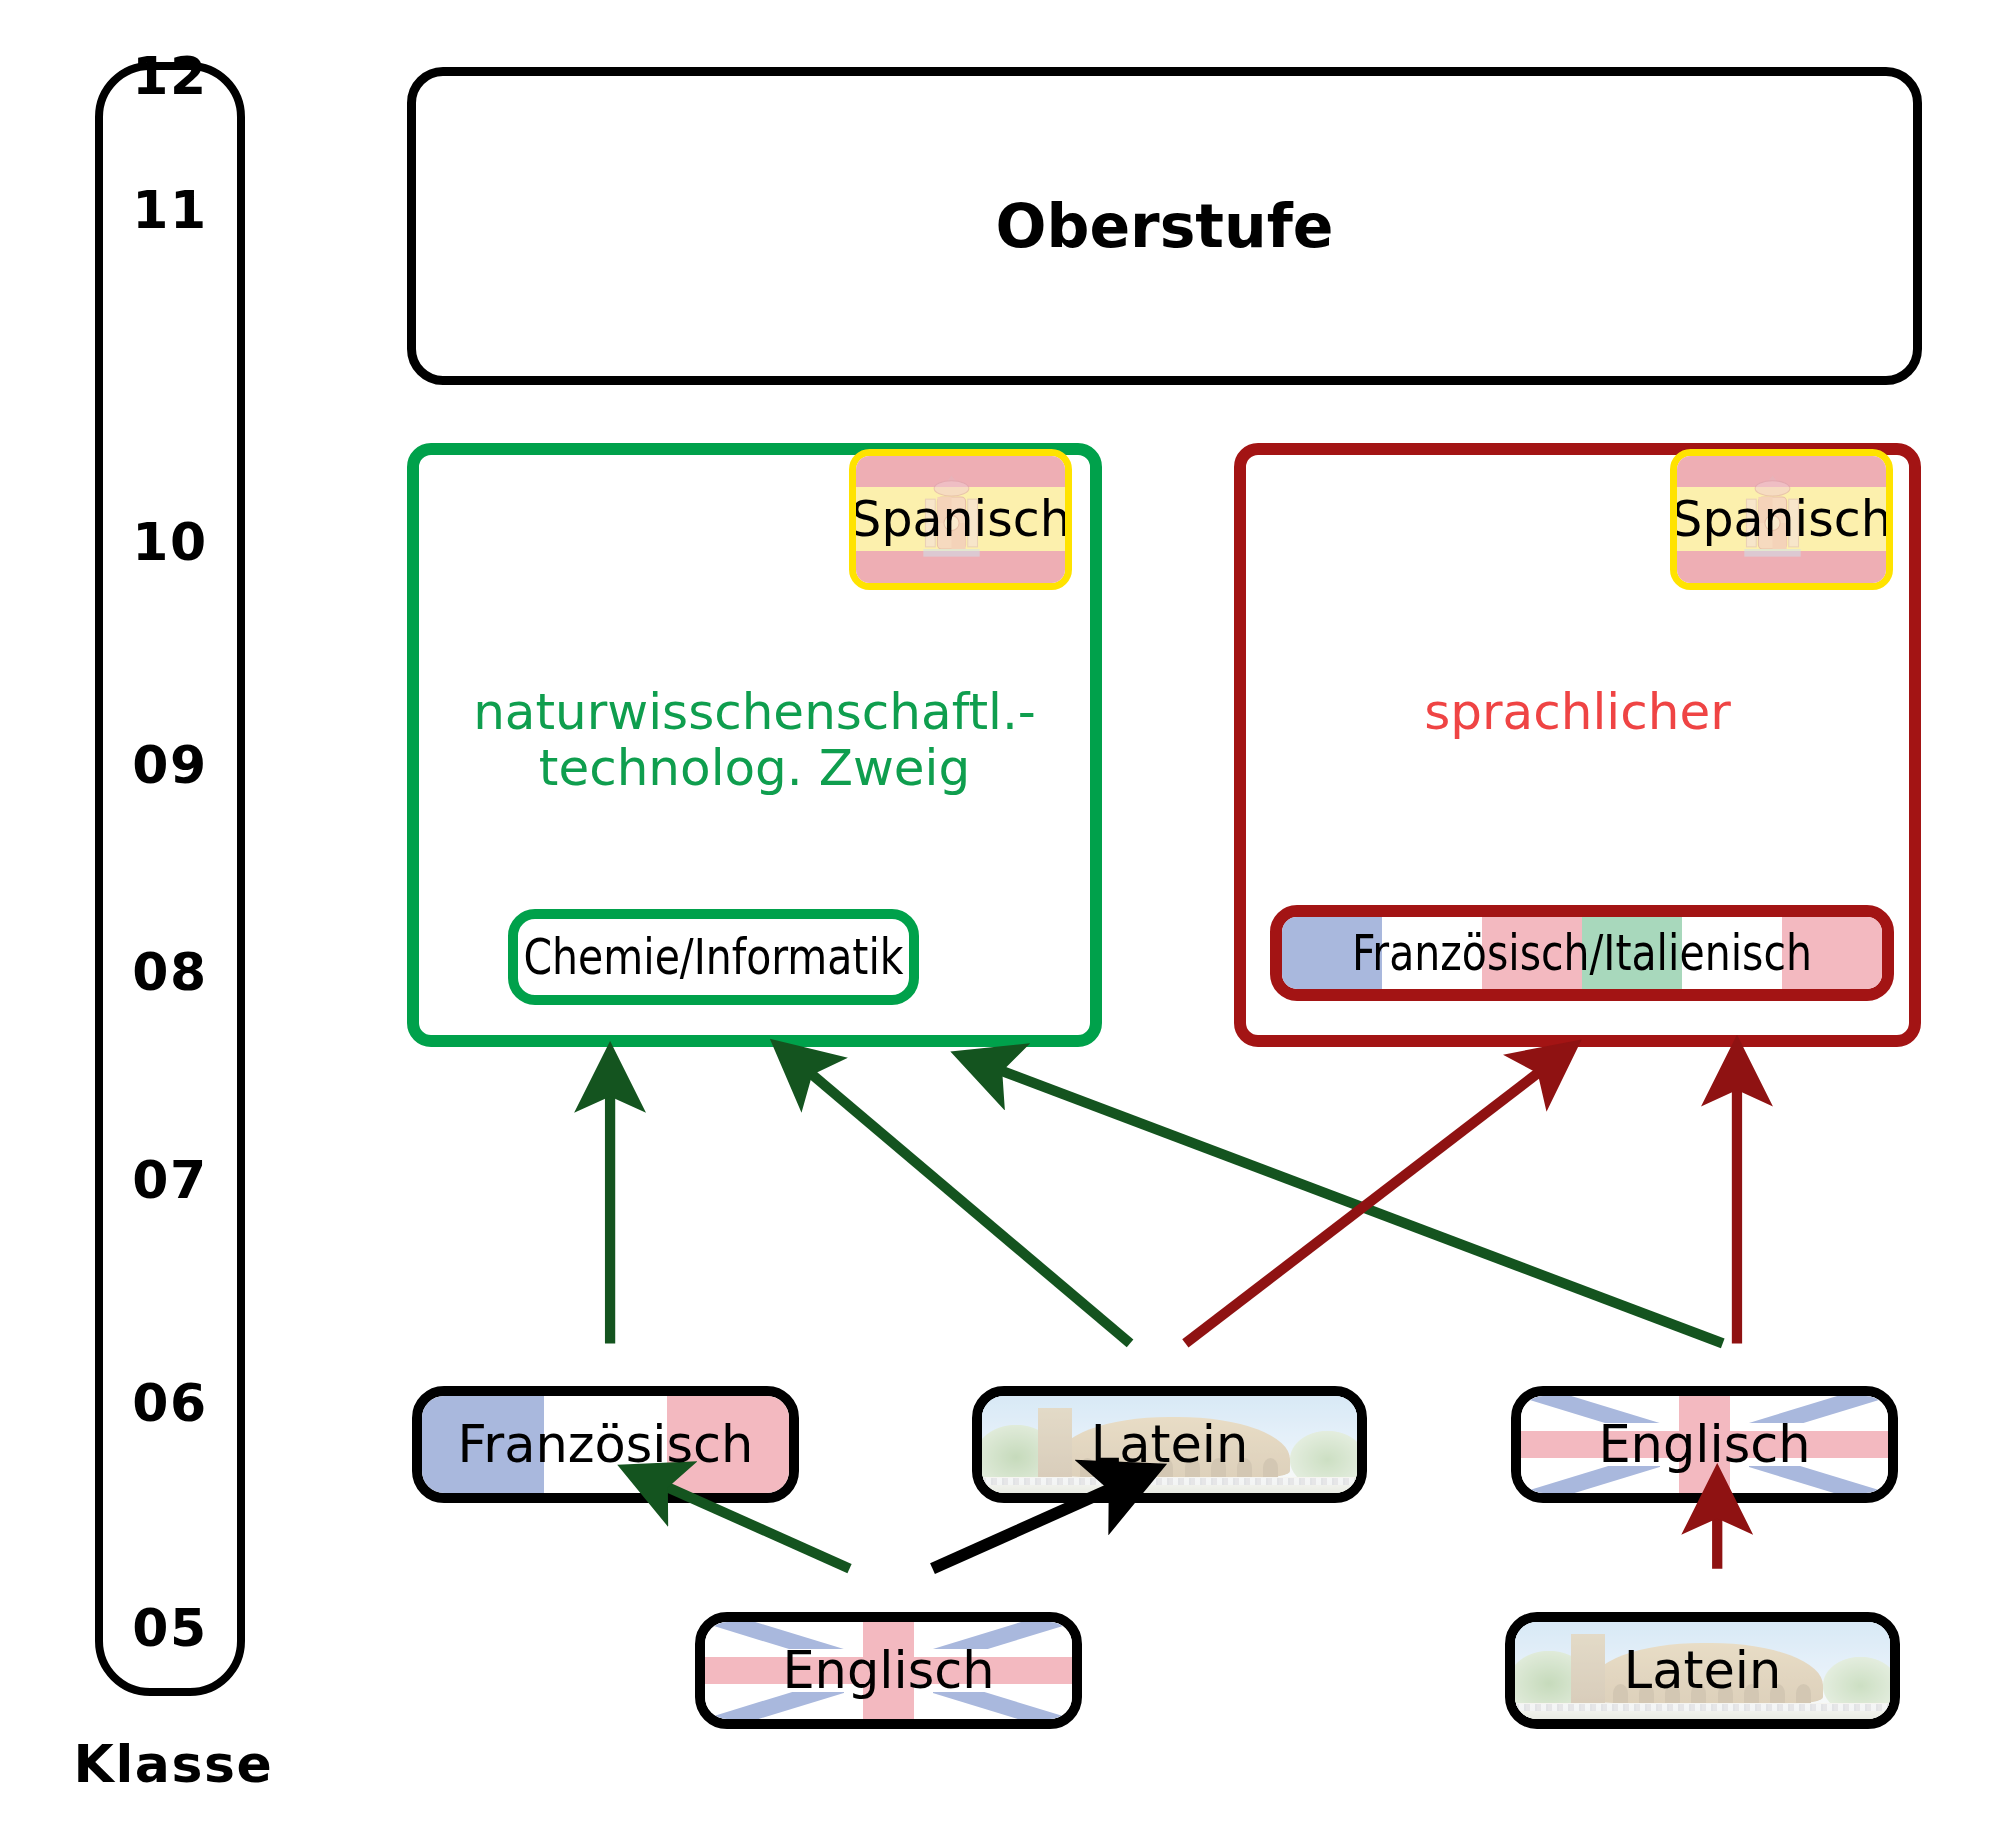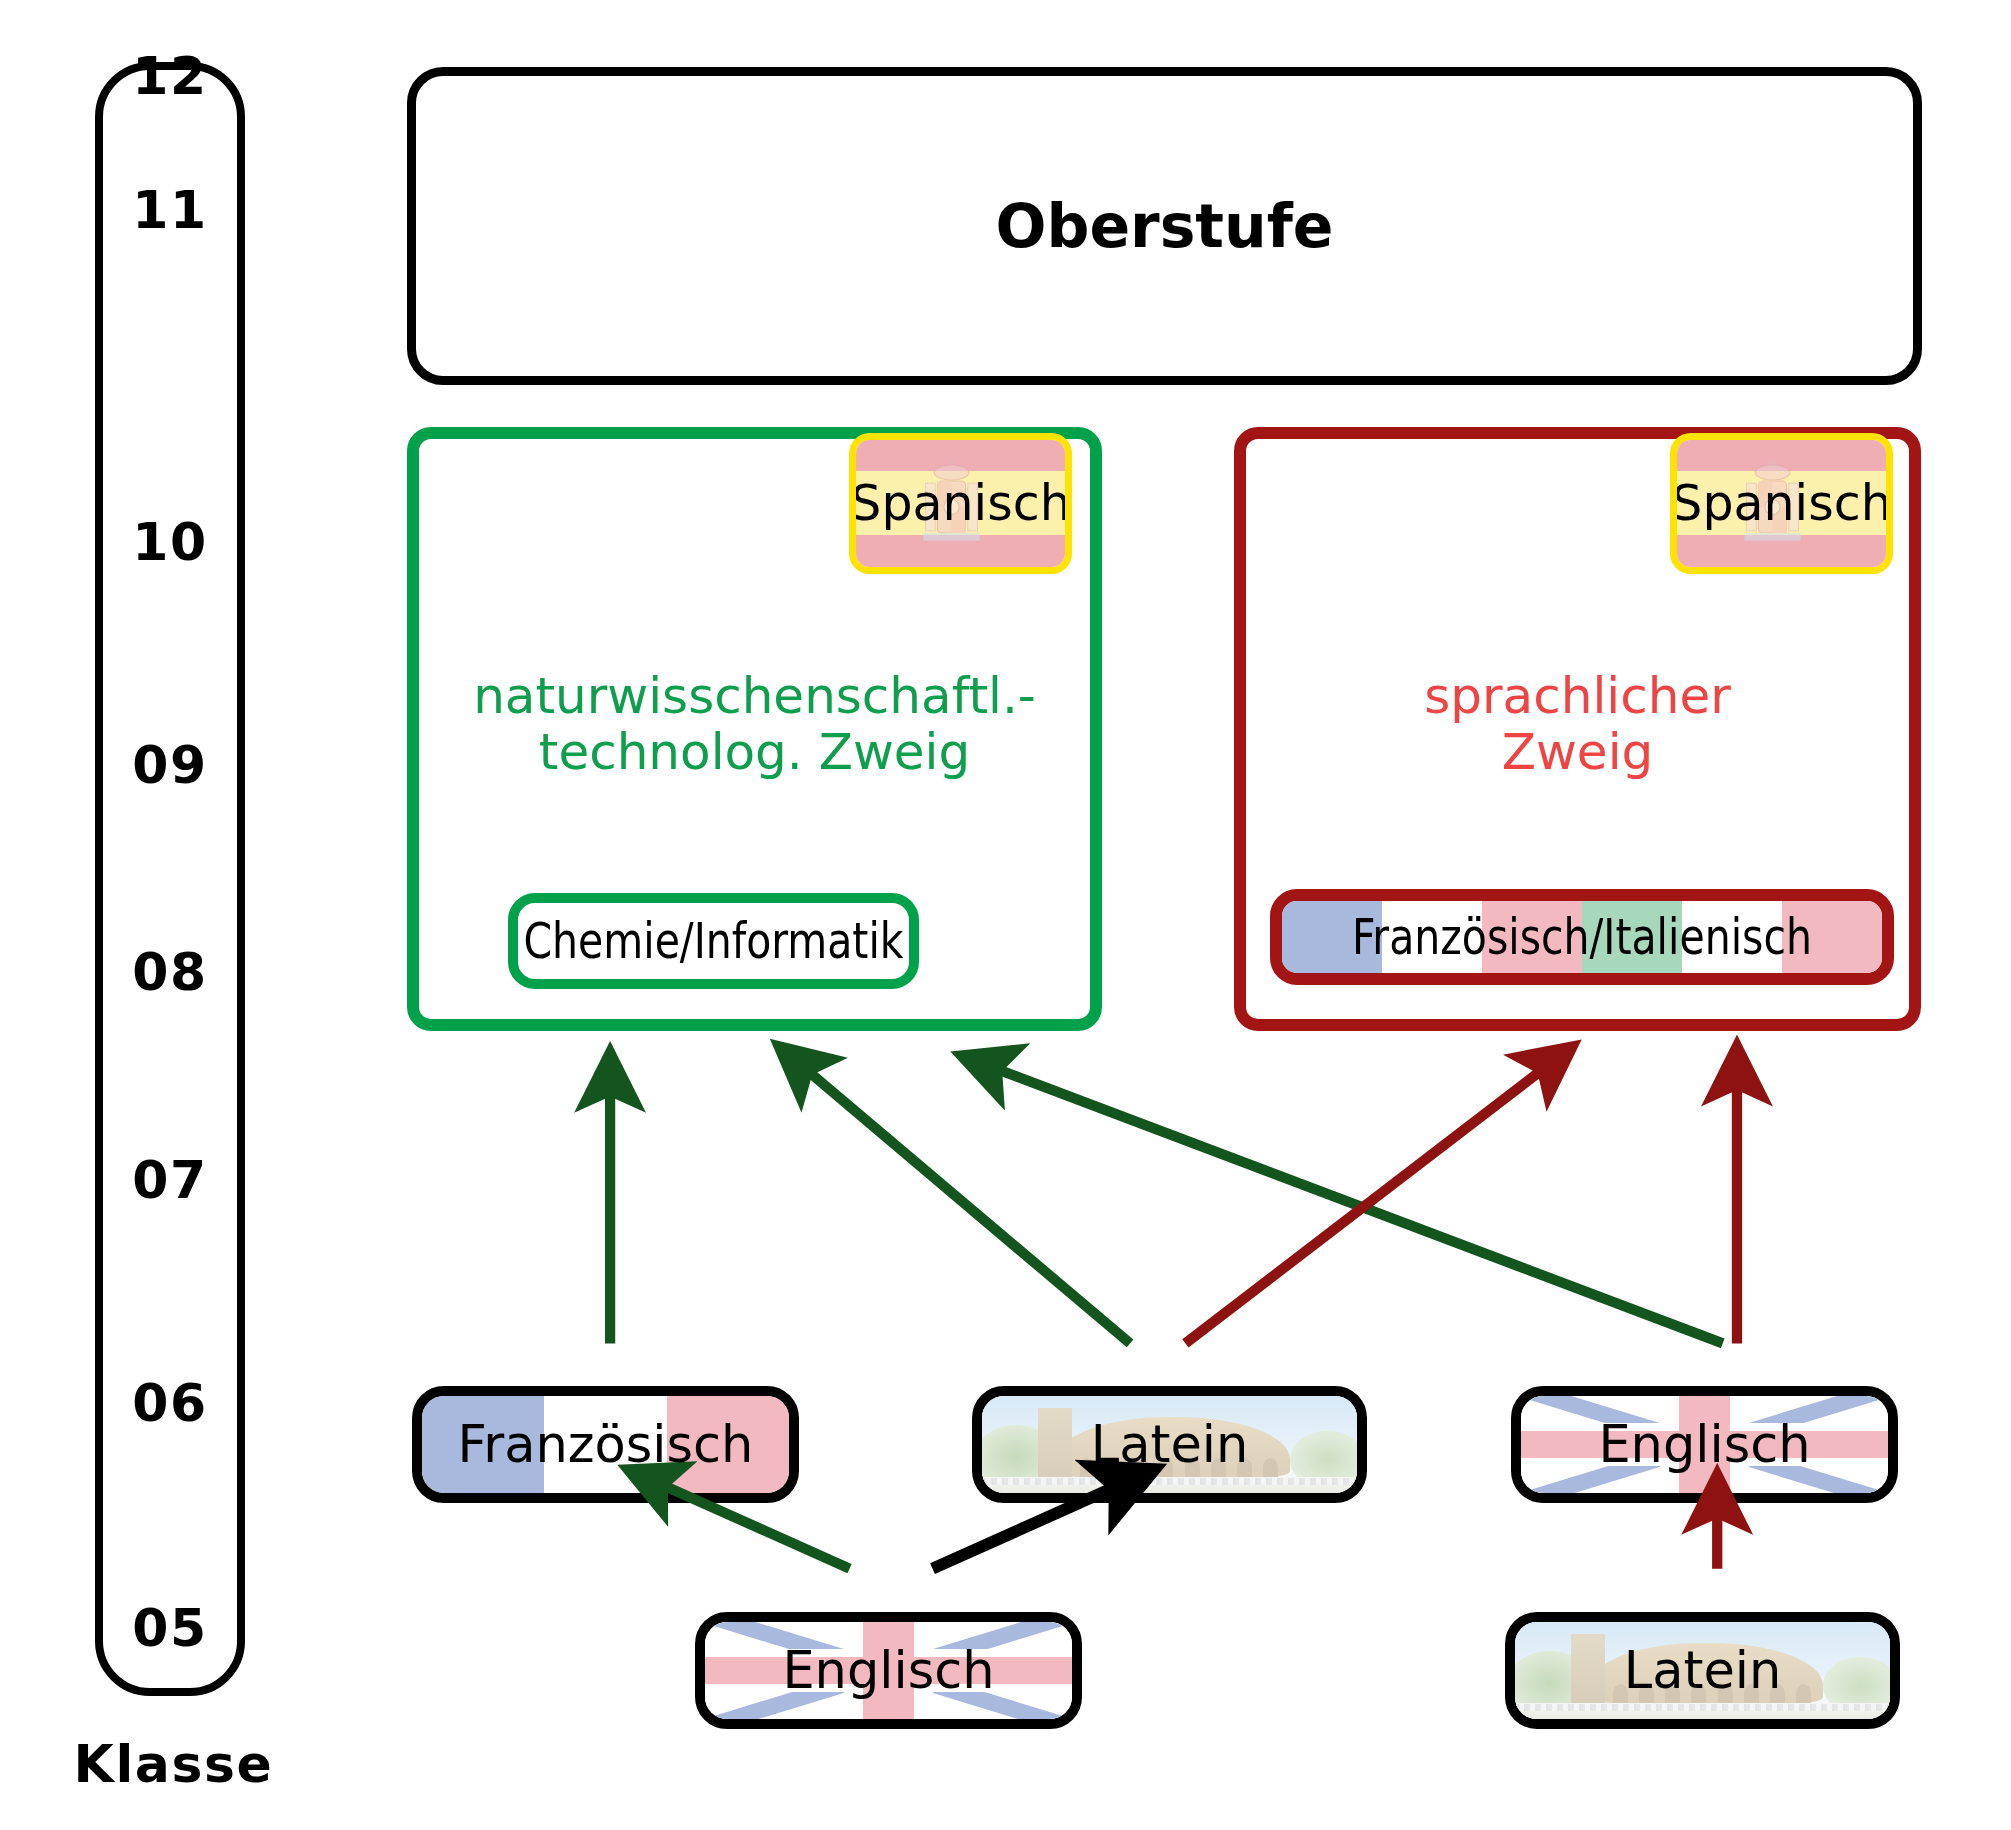--- a/index.html
+++ b/index.html
@@ -16,21 +16,21 @@
                 font-size:52px;font-weight:bold;color:#000;letter-spacing:1.6px;}
 
   
   .oberstufe{position:absolute;left:407px;top:67px;width:1515px;height:318px;
              border:9.5px solid #000;border-radius:36px;background:#fff;box-sizing:border-box;}
   .oberstufe-label{position:absolute;left:0;top:0;width:100%;height:100%;
                    display:flex;align-items:center;justify-content:center;
                    font-size:60px;font-weight:bold;color:#000;}
 
   
-  .branch{position:absolute;background:#fff;box-sizing:border-box;border-radius:24px;}
+  .branch{position:absolute;background:#fff;box-sizing:border-box;border-radius:24px;margin-top:16px;}
   .branch.green{left:407px;top:427px;width:695px;height:604px;border:12px solid #00a14b;}
   .branch.red{left:1234px;top:427px;width:687px;height:604px;border:12px solid #a31414;}
   .branch-title{position:absolute;left:0;width:100%;text-align:center;
                 font-size:50px;line-height:1.12;font-weight:normal;}
   .branch.green .branch-title{top:229px;color:#0f9e4e;}
   .branch.red .branch-title{top:229px;color:#ef4444;}
 
   
   .es-chip{position:absolute;width:223px;height:141px;border-radius:20.5px;
            border:7.1px solid #ffe300;overflow:hidden;box-sizing:border-box;}
@@ -166,21 +166,20 @@
         <rect x="17" y="24" width="13" height="24" fill="#eebcc4"></rect>
         <rect x="30" y="48" width="13" height="24" fill="#eebcc4"></rect>
         <circle cx="30" cy="48" r="7" fill="#f7e6e8" stroke="#d79aa3"></circle>
         <rect x="4" y="72" width="52" height="7" fill="#cfe0ec"></rect>
       </svg>
       <div class="chip-text">Spanisch</div>
     </div>
 
     <div class="branch-title">
       <div>sprachlicher</div>
-      <div>Zweig</div>
     </div>
 
     <div class="pill fraita-pill">
       <div class="stripes">
         <i style="background:#a9b8dd"></i>
           <i style="background:#ffffff"></i>
           <i style="background:#f3b9c0"></i>
         <i style="background:#a8d8bc"></i>
           <i style="background:#ffffff"></i>
           <i style="background:#f3b9c0"></i>

